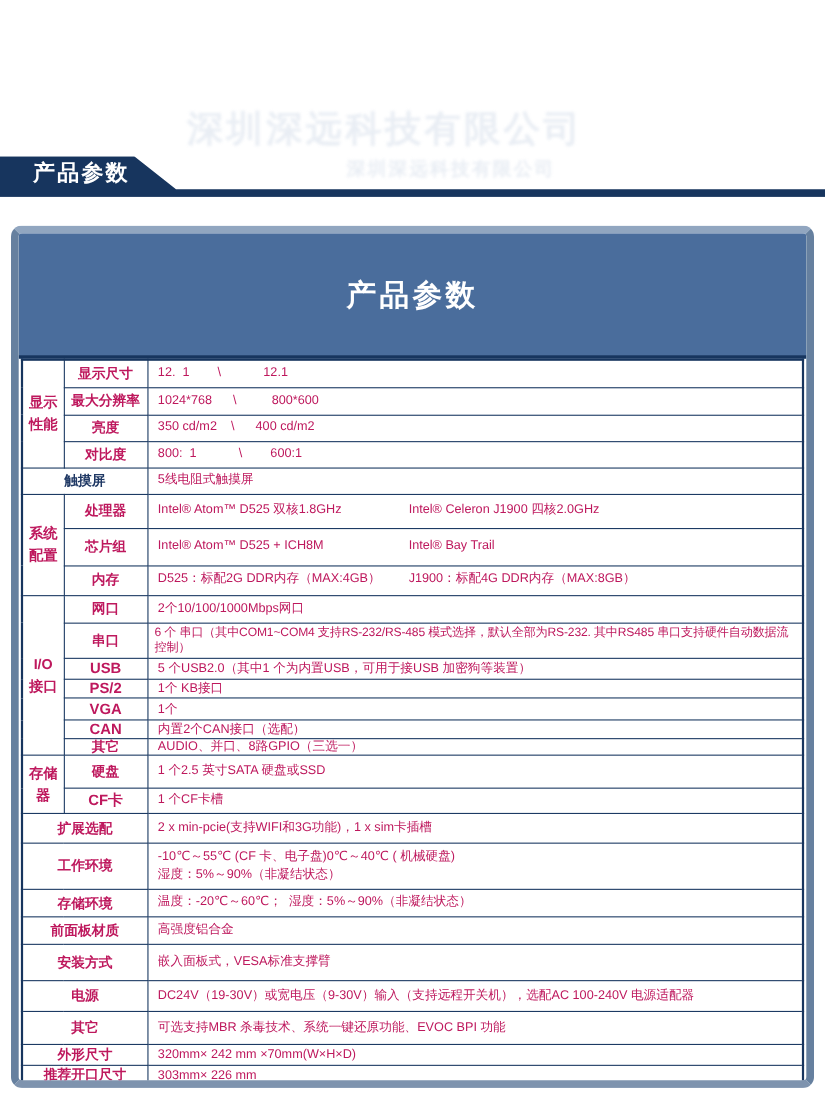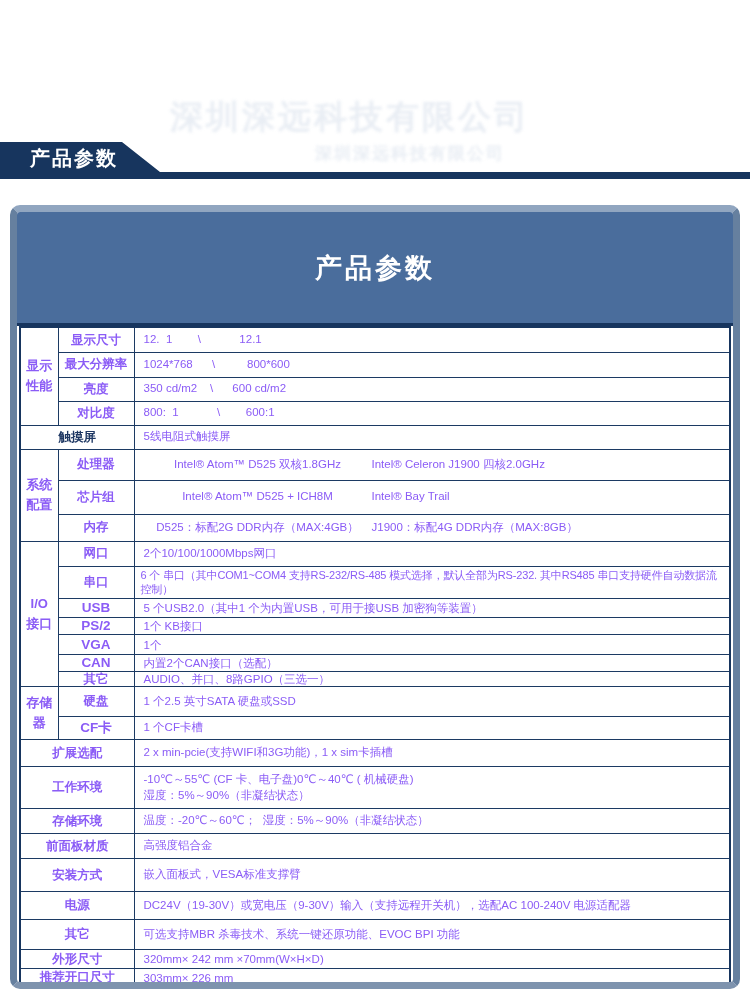--- a/index.html
+++ b/index.html
@@ -38,42 +38,42 @@
     display:flex;align-items:center;justify-content:center;
     color:#ffffff;font-size:27px;font-weight:bold;letter-spacing:3px;
   }
 
   
   table.spec{
     width:712px;margin:0 2px;border-collapse:collapse;table-layout:fixed;
   }
   table.spec td{
     border:1.5px solid #1c3a63;vertical-align:middle;overflow:hidden;
-    color:#8b5cf6;
+    color:#be185d;
   }
   table.spec{border:2.5px solid #17355e;}
   col.c-group{width:38px;}
   col.c-sub{width:76px;}
   .g{ 
     text-align:center;font-weight:bold;font-size:13px;color:#9e2b28;line-height:1.55;
     padding:0 4px;
   }
   .sub{
     text-align:center;font-weight:bold;font-size:12.5px;color:#1f3864;line-height:1.15;
     padding:0 1px;
   }
   .sub.lat{font-size:13.5px;}
   .fw{ 
     text-align:center;font-weight:bold;font-size:12.5px;color:#9e2b28;padding:0 2px;
   }
   .fw.navy{color:#1f3864;text-align:center;}
   .val{
     font-size:11.5px;padding:1px 4px 1px 9px;white-space:pre-wrap;line-height:1.35;
   }
-  .val .vcol1{display:inline-block;width:228px;vertical-align:middle;text-align:center;}
+  .val .vcol1{display:inline-block;width:228px;vertical-align:middle;}
   .val .vcol2{display:inline-block;vertical-align:middle;}
   .val.small{font-size:11px;letter-spacing:-0.15px;padding-left:6px;}
   .val.tight{line-height:1.05;padding-top:0;padding-bottom:0;}
   
   .h25{height:25px;}.h24{height:24px;}.h31{height:31px;}.h34{height:34px;}
   .h27{height:27px;}.h19{height:19px;margin-left:16px;}.h17{height:17px;}.h20{height:20px;}
   .h13{height:13px;}.h15{height:15px;}.h30{height:30px;}.h23{height:23px;}
   .h42{height:42px;}.h33{height:33px;}.h28{height:28px;}.h18{height:18px;}
 </style>
 </head>
@@ -111,21 +111,21 @@
       <td class="g" rowspan="4">显示性能</td>
       <td class="sub">显示尺寸</td>
       <td class="val">12.  1        \            12.1</td>
     </tr>
     <tr class="h25">
       <td class="sub">最大分辨率</td>
       <td class="val">1024*768      \          800*600</td>
     </tr>
     <tr class="h24">
       <td class="sub">亮度</td>
-      <td class="val">350 cd/m2    \      600 cd/m2</td>
+      <td class="val">350 cd/m2    \      400 cd/m2</td>
     </tr>
     <tr class="h24">
       <td class="sub">对比度</td>
       <td class="val">800:  1            \        600:1</td>
     </tr>
 
     <tr class="h24">
       <td class="fw navy" colspan="2">触摸屏</td>
       <td class="val">5线电阻式触摸屏</td>
     </tr>

